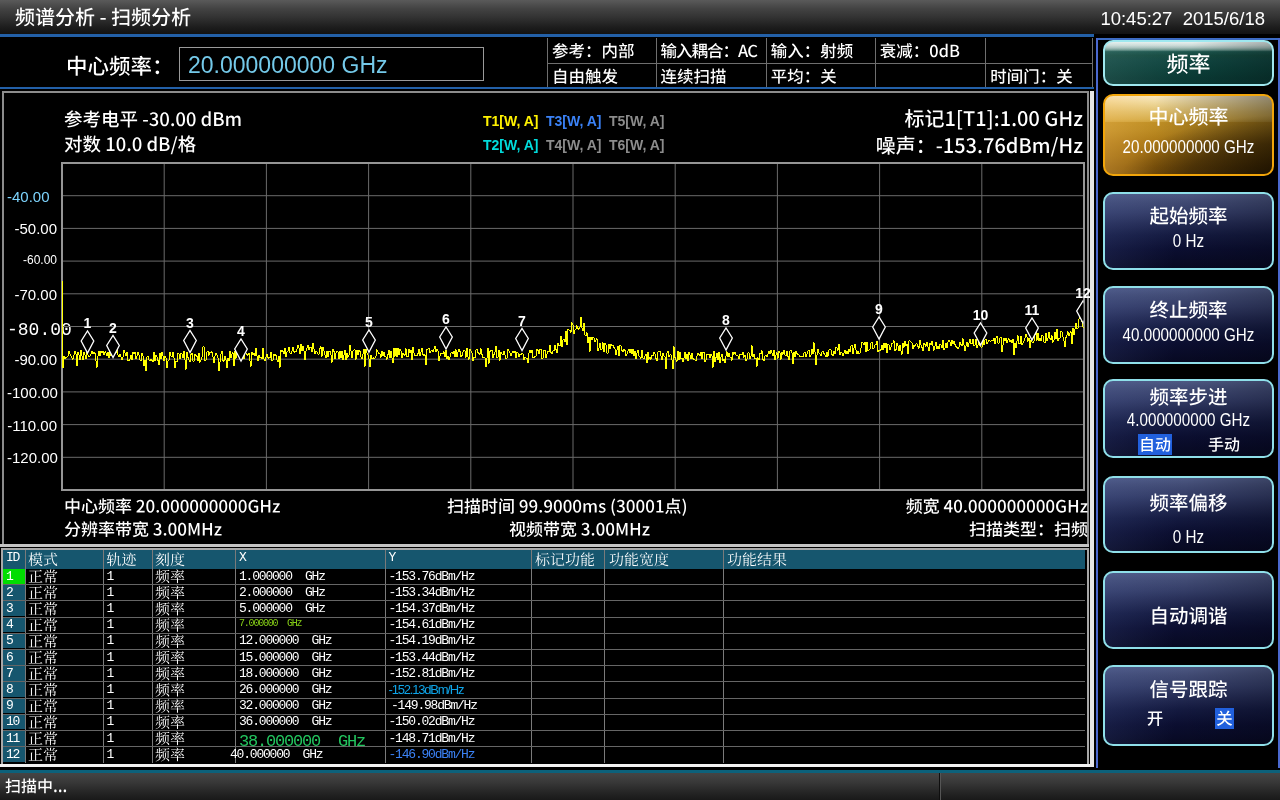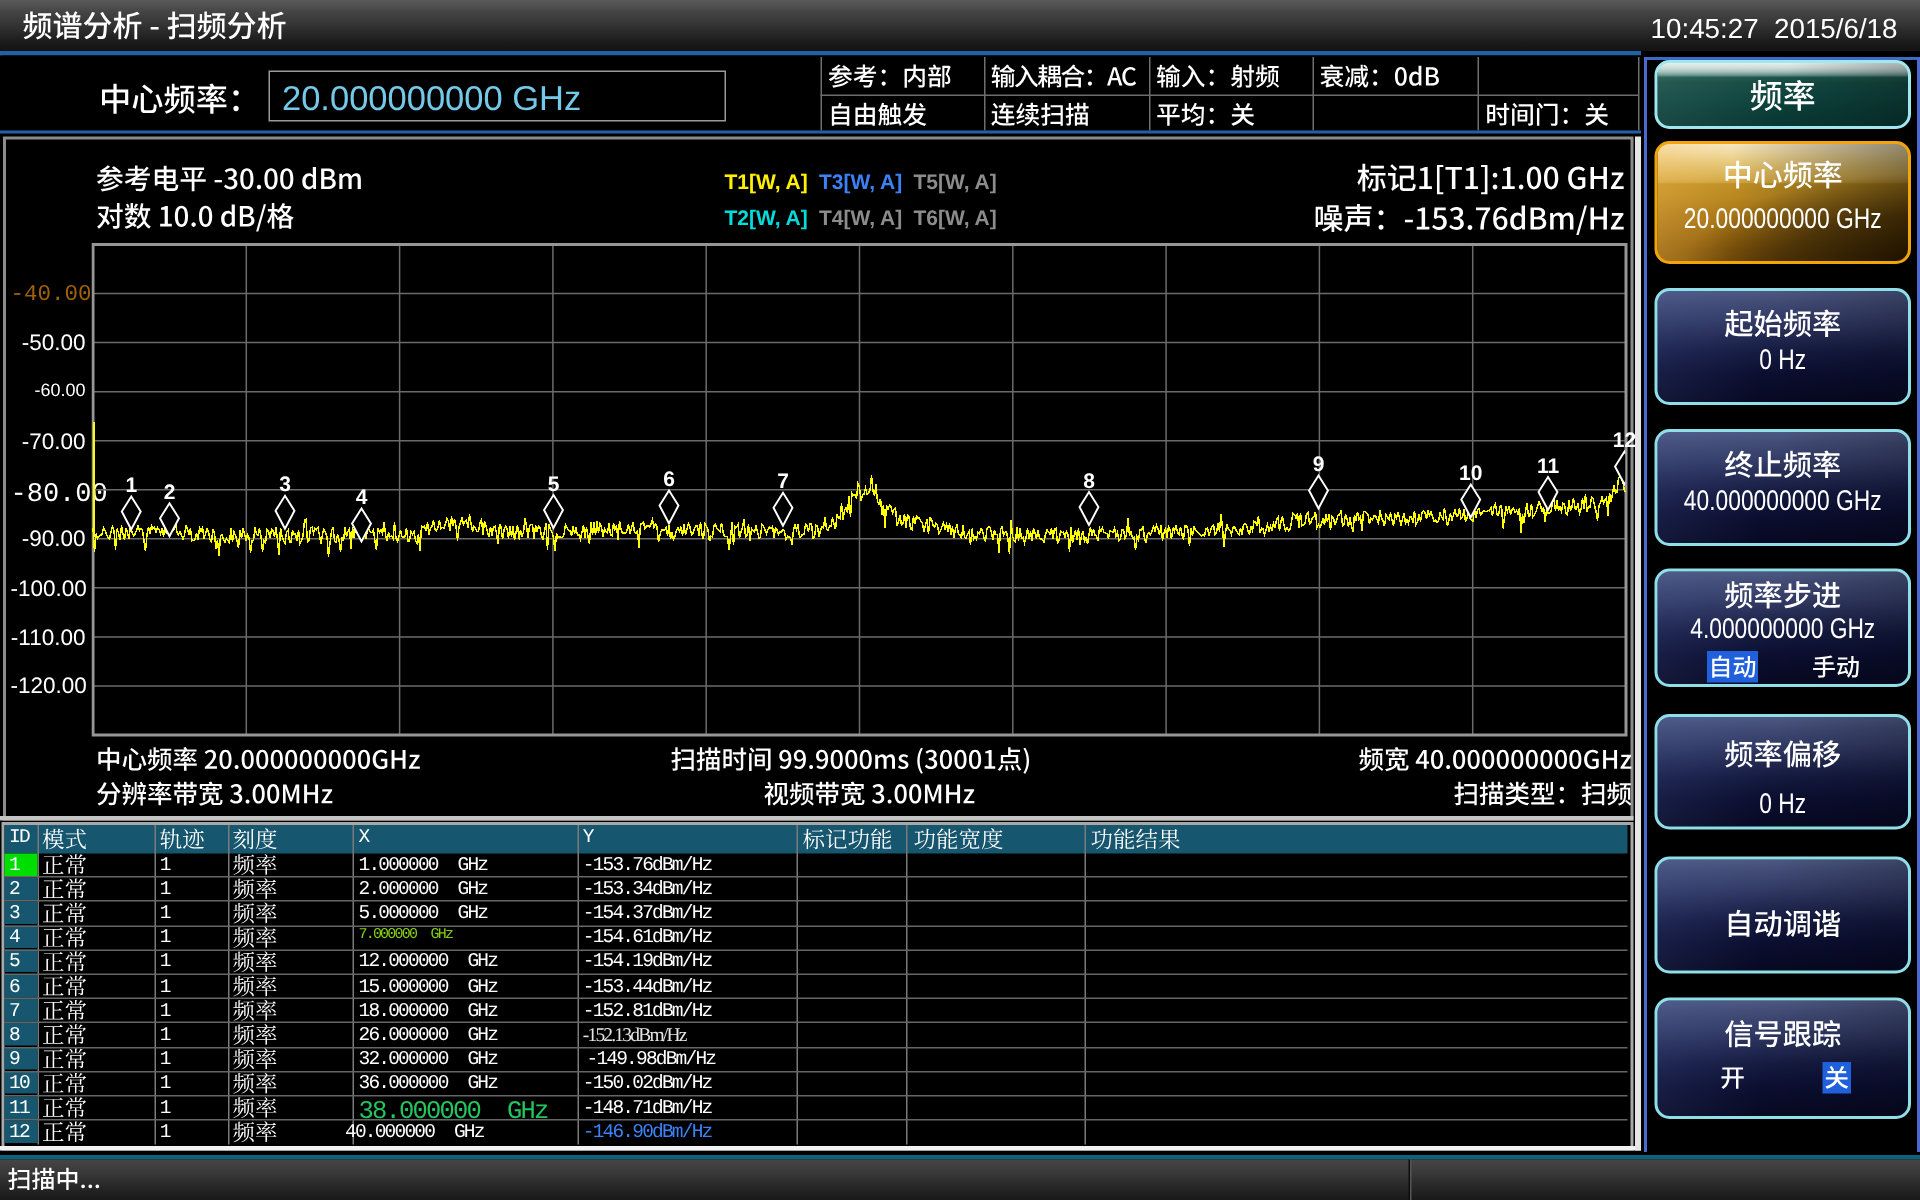--- a/index.html
+++ b/index.html
@@ -19,21 +19,21 @@
 <div style="position:absolute;left:1092.0px;top:38px;width:1px;height:48.5px;background:#6e6e6e"></div>
 <div style="position:absolute;left:547px;top:63px;width:545px;height:1px;background:#6e6e6e"></div>
 <div style="position:absolute;left:0;top:86.5px;width:1094px;height:2.5px;background:#2360a8"></div>
 <div style="position:absolute;left:2px;top:90.5px;width:1083px;height:452px;border:2px solid #8c8c8c;background:#000"></div>
 <div style="position:absolute;left:483px;top:114px;font-size:14px;font-weight:bold;color:#fff200;font-family:'Liberation Sans',sans-serif;white-space:pre">T1[W, A]</div>
 <div style="position:absolute;left:546px;top:114px;font-size:14px;font-weight:bold;color:#3b82f6;font-family:'Liberation Sans',sans-serif;white-space:pre">T3[W, A]</div>
 <div style="position:absolute;left:609px;top:114px;font-size:14px;font-weight:bold;color:#8c8c8c;font-family:'Liberation Sans',sans-serif;white-space:pre">T5[W, A]</div>
 <div style="position:absolute;left:483px;top:138px;font-size:14px;font-weight:bold;color:#00dcdc;font-family:'Liberation Sans',sans-serif;white-space:pre">T2[W, A]</div>
 <div style="position:absolute;left:546px;top:138px;font-size:14px;font-weight:bold;color:#8c8c8c;font-family:'Liberation Sans',sans-serif;white-space:pre">T4[W, A]</div>
 <div style="position:absolute;left:609px;top:138px;font-size:14px;font-weight:bold;color:#8c8c8c;font-family:'Liberation Sans',sans-serif;white-space:pre">T6[W, A]</div>
-<div style="position:absolute;left:7px;top:188.7px;width:50px;text-align:right;font-size:15px;color:#a16207;font-family:Liberation Mono, monospace">-40.00</div>
+<div style="position:absolute;left:7px;top:188.7px;width:50px;font-size:15px;color:#7dd3fc;font-family:Liberation Sans, sans-serif">-40.00</div>
 <div style="position:absolute;left:7px;top:221.4px;width:50px;text-align:right;font-size:15px;color:#fff;font-family:'Liberation Sans',sans-serif">-50.00</div>
 <div style="position:absolute;left:7px;top:254.1px;width:50px;text-align:right;font-size:12px;color:#fff;font-family:'Liberation Sans',sans-serif">-60.00</div>
 <div style="position:absolute;left:7px;top:286.8px;width:50px;text-align:right;font-size:15px;color:#fff;font-family:'Liberation Sans',sans-serif">-70.00</div>
 <div style="position:absolute;left:7px;top:319.5px;width:50px;text-align:left;font-size:18px;color:#fff;font-family:Liberation Mono, monospace">-80.00</div>
 <div style="position:absolute;left:7px;top:352.2px;width:50px;text-align:right;font-size:15px;color:#fff;font-family:'Liberation Sans',sans-serif">-90.00</div>
 <div style="position:absolute;left:7px;top:384.9px;width:50px;text-align:right;font-size:15px;color:#fff;font-family:'Liberation Sans',sans-serif">-100.00</div>
 <div style="position:absolute;left:7px;top:417.6px;width:50px;text-align:right;font-size:15px;color:#fff;font-family:'Liberation Sans',sans-serif">-110.00</div>
 <div style="position:absolute;left:7px;top:450.3px;width:50px;text-align:right;font-size:15px;color:#fff;font-family:'Liberation Sans',sans-serif">-120.00</div>
 <svg style="position:absolute;left:61px;top:160px" width="1032" height="334" viewBox="0 0 1032 334">
     <path d="M103.2 3V330M205.4 3V330M307.6 3V330M409.8 3V330M512.0 3V330M614.2 3V330M716.4 3V330M818.6 3V330M920.8 3V330M1 35.7H1023M1 68.4H1023M1 101.1H1023M1 133.8H1023M1 166.5H1023M1 199.2H1023M1 231.9H1023M1 264.6H1023M1 297.3H1023" stroke="#6b6b6b" fill="none"></path>
@@ -124,21 +124,21 @@
 <div style="position:absolute;left:3px;top:665.7px;width:22px;height:15.2px;background:#16566e"></div>
 <div style="position:absolute;left:6px;top:666.7px;font-family:'Liberation Mono',monospace;font-size:13px;letter-spacing:-1.2px;color:#fff">7</div>
 <div style="position:absolute;left:106.5px;top:666.7px;font-family:'Liberation Mono',monospace;font-size:13px;letter-spacing:-1.2px;color:#fff">1</div>
 <div style="position:absolute;left:239px;top:666.7px;font-family:'Liberation Mono',monospace;font-size:13px;letter-spacing:-1.2px;color:#fff;white-space:pre">18.000000&nbsp;&nbsp;GHz</div>
 <div style="position:absolute;left:388.5px;top:666.7px;font-family:'Liberation Mono',monospace;font-size:13px;letter-spacing:-1.2px;color:#fff">-152.81dBm/Hz</div>
 <div style="position:absolute;left:3px;top:665.2px;width:1082px;height:1px;background:#666"></div>
 <div style="position:absolute;left:3px;top:681.9px;width:22px;height:15.2px;background:#16566e"></div>
 <div style="position:absolute;left:6px;top:682.9px;font-family:'Liberation Mono',monospace;font-size:13px;letter-spacing:-1.2px;color:#fff">8</div>
 <div style="position:absolute;left:106.5px;top:682.9px;font-family:'Liberation Mono',monospace;font-size:13px;letter-spacing:-1.2px;color:#fff">1</div>
 <div style="position:absolute;left:239px;top:682.9px;font-family:'Liberation Mono',monospace;font-size:13px;letter-spacing:-1.2px;color:#fff;white-space:pre">26.000000&nbsp;&nbsp;GHz</div>
-<div style="position:absolute;left:388.5px;top:682.9px;font-family:Liberation Serif, serif;font-size:13px;letter-spacing:-1.2px;color:#e5e5e5">-152.13dBm/Hz</div>
+<div style="position:absolute;left:388.5px;top:682.9px;font-family:Liberation Sans, sans-serif;font-size:13px;letter-spacing:-1.2px;color:#0ea5e9">-152.13dBm/Hz</div>
 <div style="position:absolute;left:3px;top:681.4px;width:1082px;height:1px;background:#666"></div>
 <div style="position:absolute;left:3px;top:698.1px;width:22px;height:15.2px;background:#16566e"></div>
 <div style="position:absolute;left:6px;top:699.1px;font-family:'Liberation Mono',monospace;font-size:13px;letter-spacing:-1.2px;color:#fff">9</div>
 <div style="position:absolute;left:106.5px;top:699.1px;font-family:'Liberation Mono',monospace;font-size:13px;letter-spacing:-1.2px;color:#fff">1</div>
 <div style="position:absolute;left:239px;top:699.1px;font-family:'Liberation Mono',monospace;font-size:13px;letter-spacing:-1.2px;color:#fff;white-space:pre">32.000000&nbsp;&nbsp;GHz</div>
 <div style="position:absolute;left:391px;top:699.1px;font-family:'Liberation Mono',monospace;font-size:13px;letter-spacing:-1.2px;color:#fff">-149.98dBm/Hz</div>
 <div style="position:absolute;left:3px;top:697.6px;width:1082px;height:1px;background:#666"></div>
 <div style="position:absolute;left:3px;top:714.3px;width:22px;height:15.2px;background:#16566e"></div>
 <div style="position:absolute;left:6px;top:715.3px;font-family:'Liberation Mono',monospace;font-size:13px;letter-spacing:-1.2px;color:#fff">10</div>
 <div style="position:absolute;left:106.5px;top:715.3px;font-family:'Liberation Mono',monospace;font-size:13px;letter-spacing:-1.2px;color:#fff">1</div>

